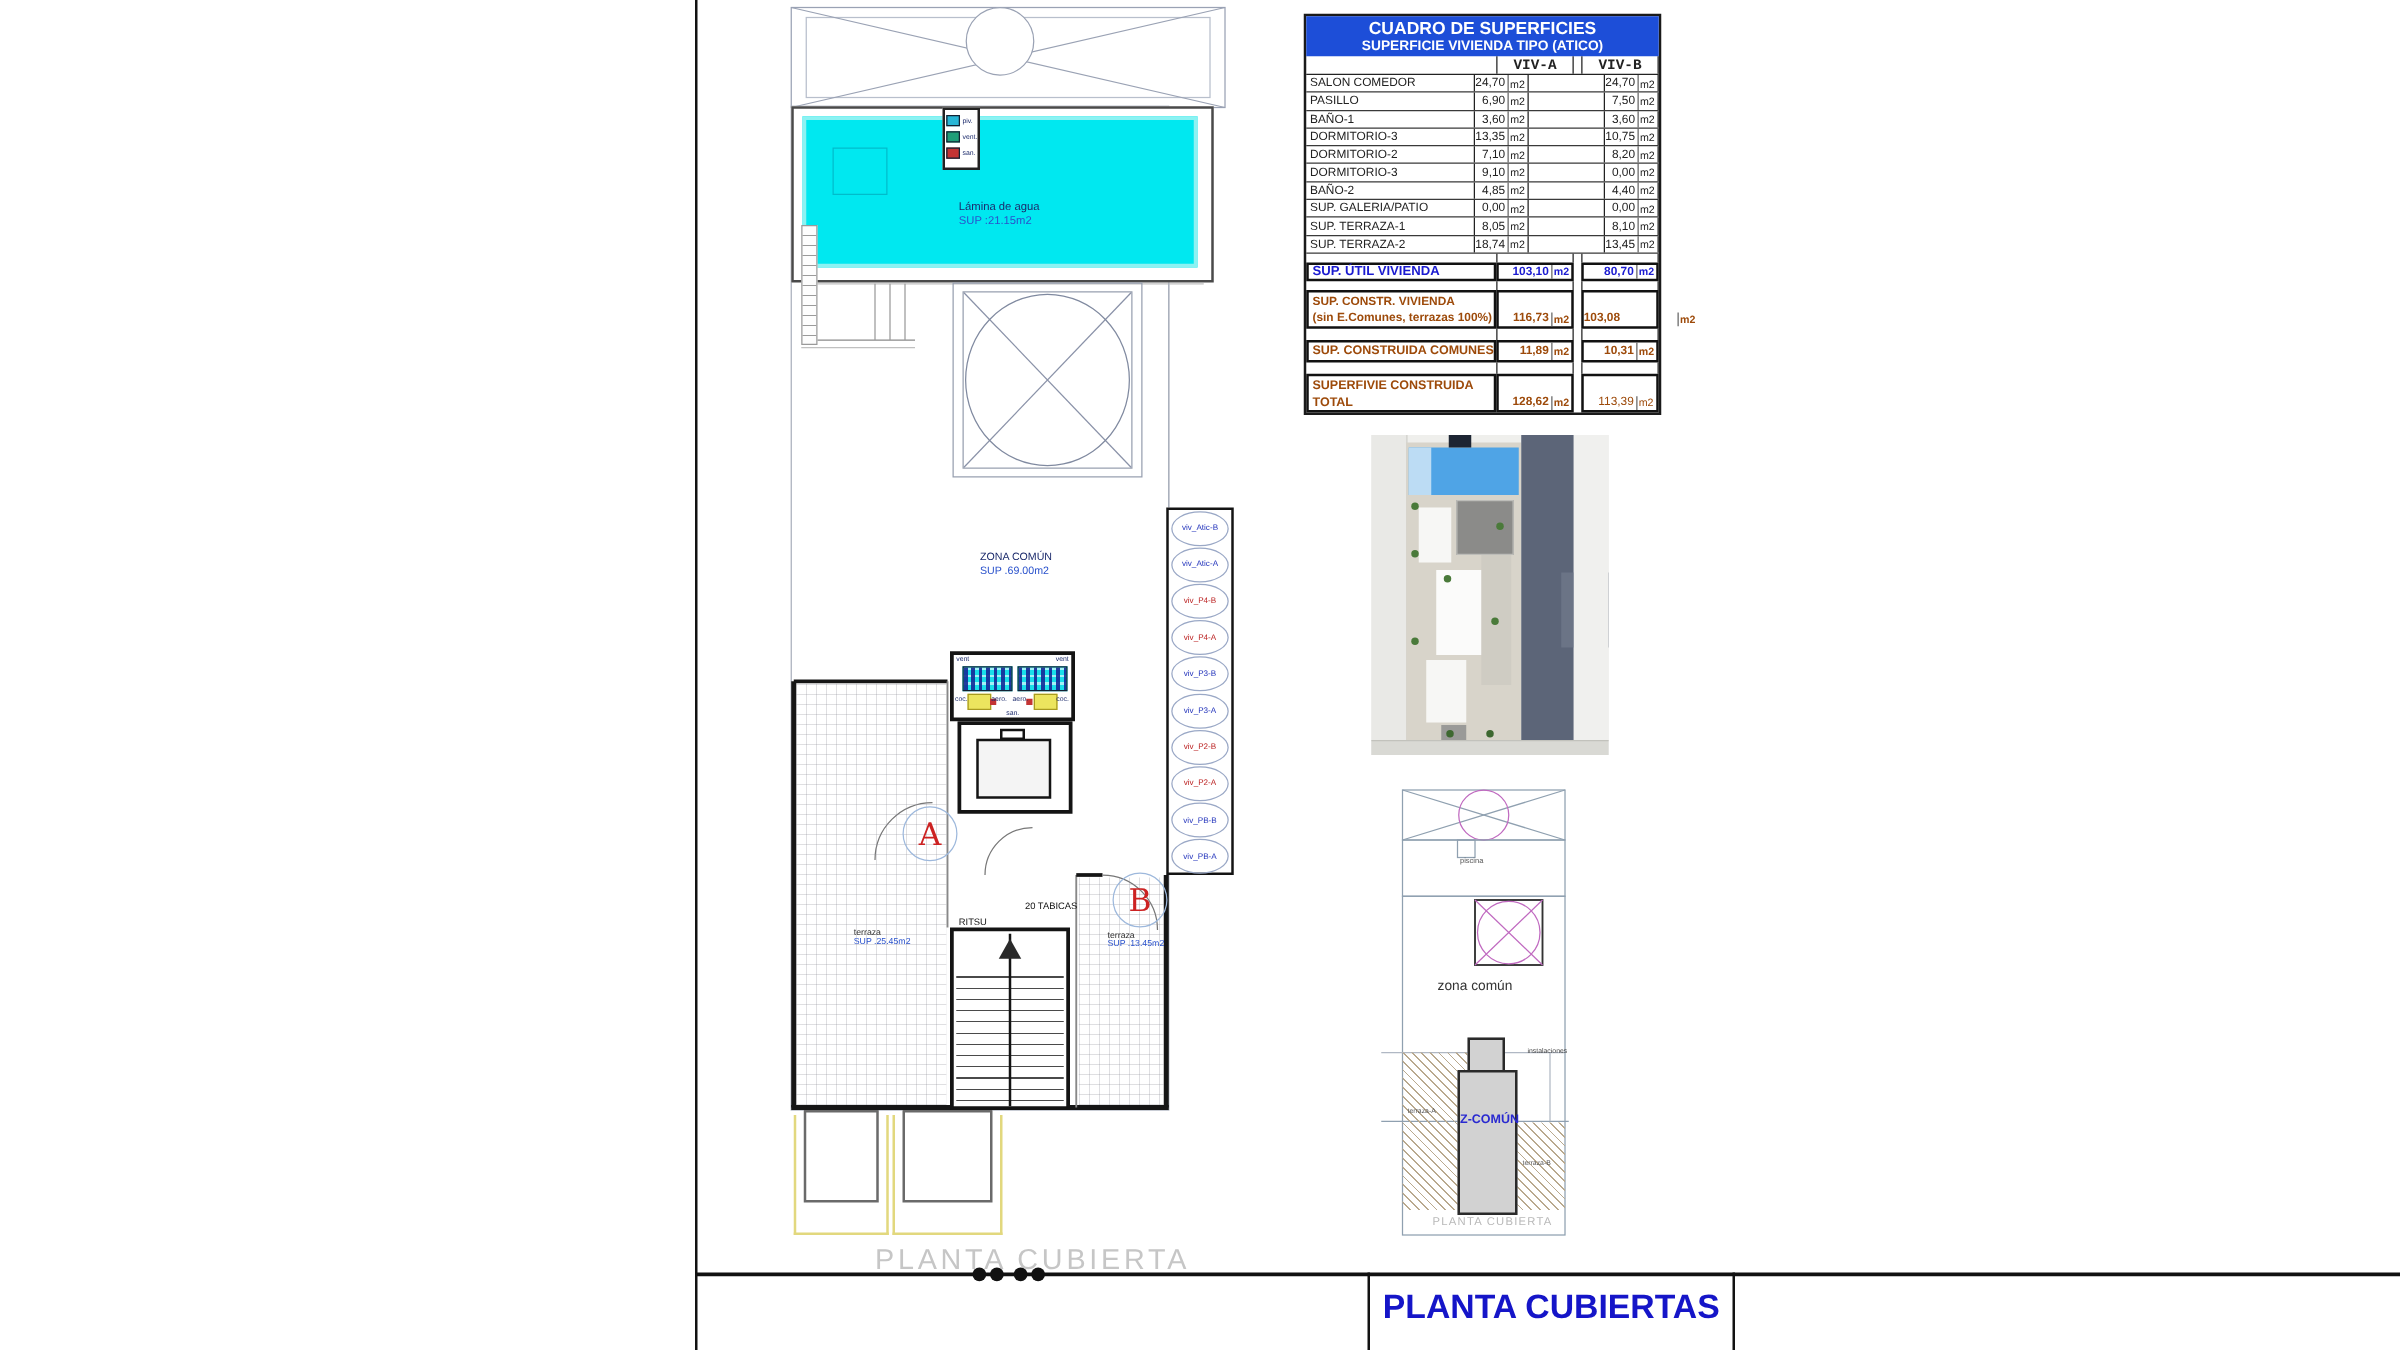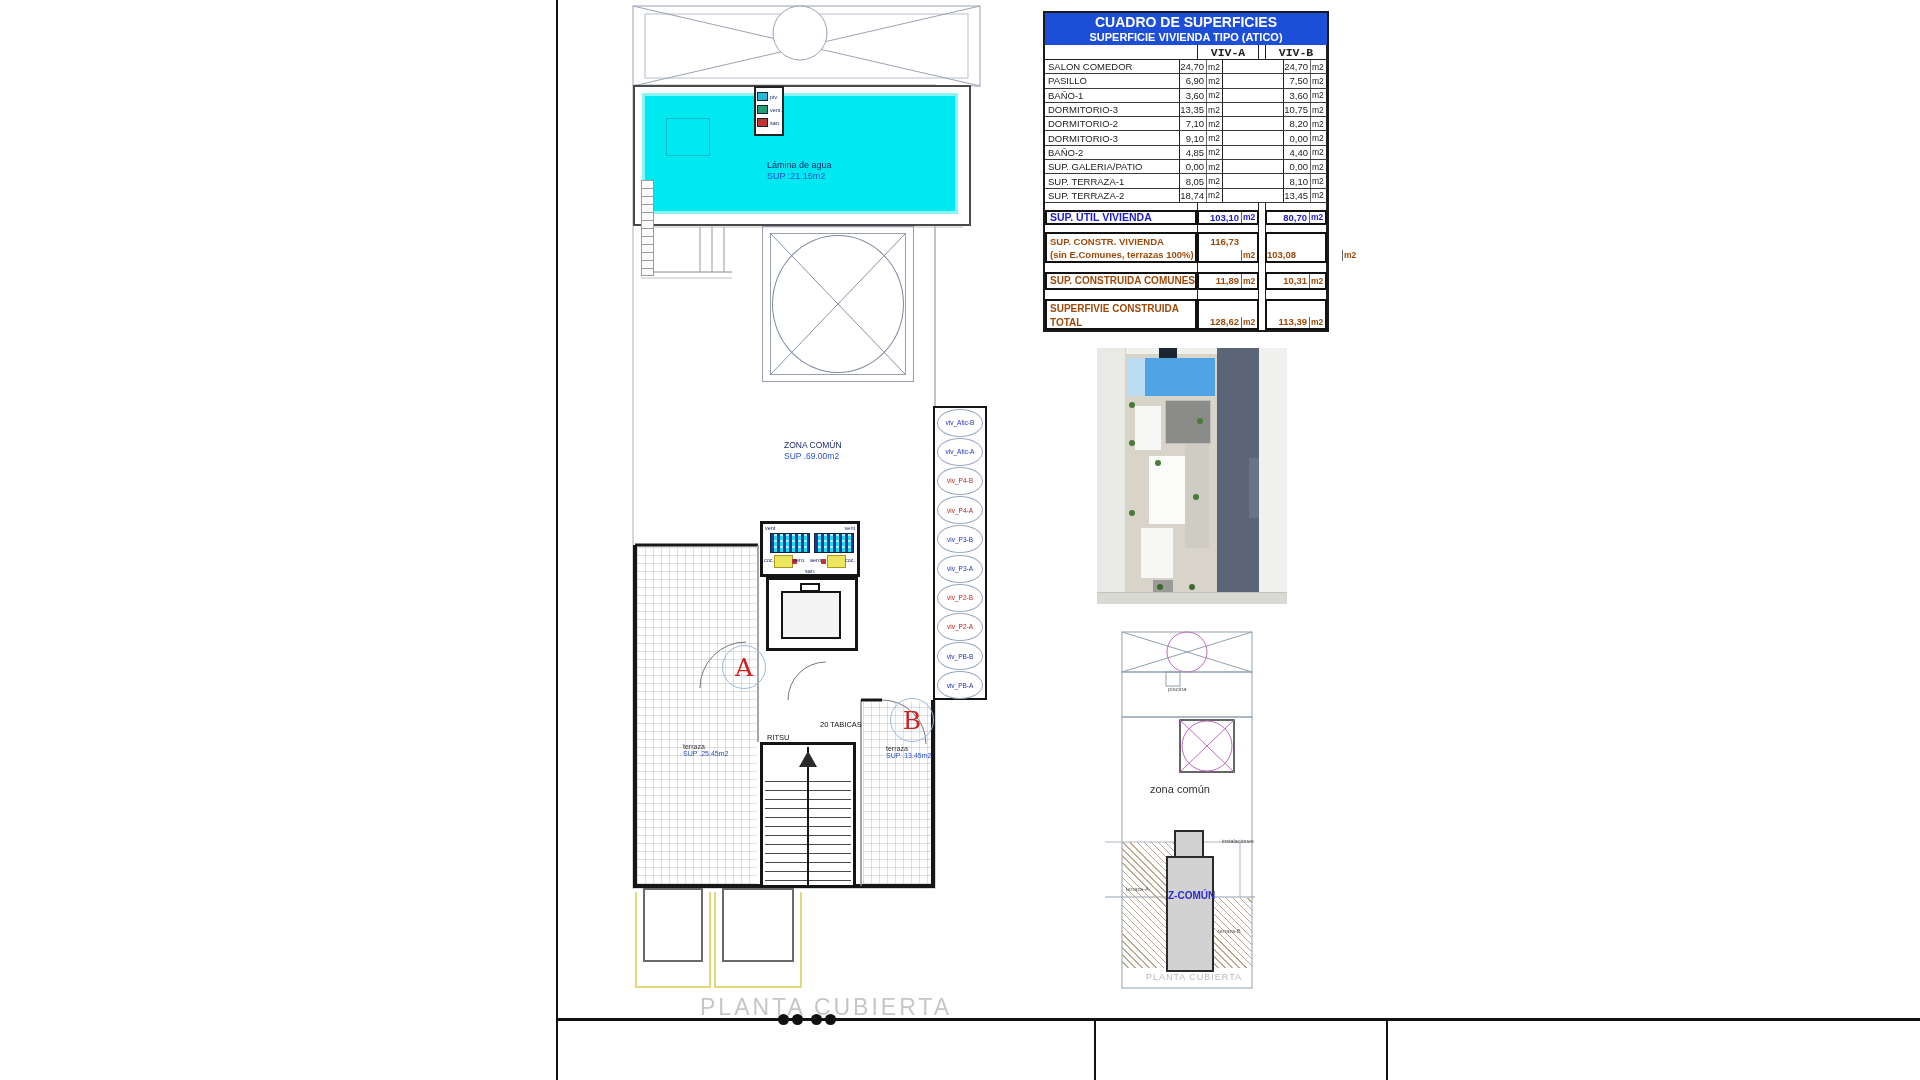--- a/index.html
+++ b/index.html
@@ -393,21 +393,21 @@
         <div class="c-gap"></div>
         <div class="grp"></div>
       </div>
 
     <div class="trow emrow" style="height:31px;">
       <div class="c-label embox brown-em" style="display:block;padding-top:1px;font-size:9.5px;line-height:13px;">
         <div>SUP. CONSTR. VIVIENDA</div>
         <div>(sin E.Comunes, terrazas 100%)</div>
       </div>
       <div class="grp embox brown-em" style="font-weight:bold;align-items:flex-end;">
-        <div class="val" style="align-items:flex-end;padding-bottom:14px;margin-top:40px;">116,73</div>
+        <div class="val" style="align-items:flex-end;padding-bottom:1px;margin-top:40px;">116,73</div>
         <div class="unit" style="align-items:flex-end;padding-bottom:1px;">m2</div>
       </div>
       <div class="c-gap"></div>
       <div class="grp embox brown-em" style="font-weight:bold;align-items:flex-end;gap:44px;">
         <div class="val" style="align-items:flex-end;padding-bottom:1px;">103,08</div>
         <div class="unit" style="align-items:flex-end;padding-bottom:1px;">m2</div>
       </div>
     </div>
 
     <div class="trow sp" style="height:9px;">
@@ -440,21 +440,21 @@
     <div class="trow emrow" style="height:31px;">
       <div class="c-label embox brown-em" style="display:block;padding-top:1px;font-size:10px;line-height:14px;">
         <div>SUPERFIVIE CONSTRUIDA</div>
         <div>TOTAL</div>
       </div>
       <div class="grp embox brown-em" style="font-weight:bold;align-items:flex-end;">
         <div class="val" style="align-items:flex-end;padding-bottom:1px;">128,62</div>
         <div class="unit" style="align-items:flex-end;padding-bottom:1px;">m2</div>
       </div>
       <div class="c-gap"></div>
-      <div class="grp embox brown-em" style="font-weight:bold;align-items:flex-end;">
+      <div class="grp embox brown-em" style="font-weight:normal;align-items:flex-end;">
         <div class="val" style="align-items:flex-end;padding-bottom:1px;">113,39</div>
         <div class="unit" style="align-items:flex-end;padding-bottom:1px;">m2</div>
       </div>
     </div>
   </div>
 
   <div class="abs" style="left:1097px;top:348px;width:190px;height:256px;background:#efefec;overflow:hidden;">
     <div class="abs" style="left:0;top:0;width:28px;height:256px;background:#e9e9e6;border-right:1px solid #d0d0cc;"></div>
     <div class="abs" style="left:28px;top:6px;width:92px;height:244px;background:#d8d4ca;"></div>
     <div class="abs" style="left:30px;top:10px;width:88px;height:38px;background:#4fa4e6;"></div>
@@ -487,14 +487,15 @@
     <div class="abs hatch45" style="left:104px;top:270px;width:40px;height:70px;"></div>
     <div class="abs" style="left:66px;top:202px;width:26px;height:28px;background:#d2d2d2;border:2px solid #2a2a2a;"></div>
     <div class="abs" style="left:58px;top:228px;width:44px;height:112px;background:#d2d2d2;border:2px solid #2a2a2a;"></div>
     <div class="abs" style="left:18px;top:258px;font-size:5.5px;color:#555;">terraza-A</div>
     <div class="abs" style="left:110px;top:300px;font-size:5.5px;color:#555;">terraza-B</div>
     <div class="abs" style="left:114px;top:210px;font-size:5.5px;color:#444;">instalaciones</div>
     <div class="abs" style="left:60px;top:262px;font-size:10px;font-weight:bold;color:#2a2ad0;">Z-COMÚN</div>
     <div class="abs site-caption" style="left:38px;top:344px;font-size:9px;letter-spacing:1px;">PLANTA CUBIERTA</div>
   </div>
 
+  <div class="abs" style="left:1096px;top:1030px;width:290px;text-align:center;font-size:27px;font-weight:bold;color:#1515c8;">PLANTA CUBIERTAS</div>
 
 </div>
 
 </body></html>

